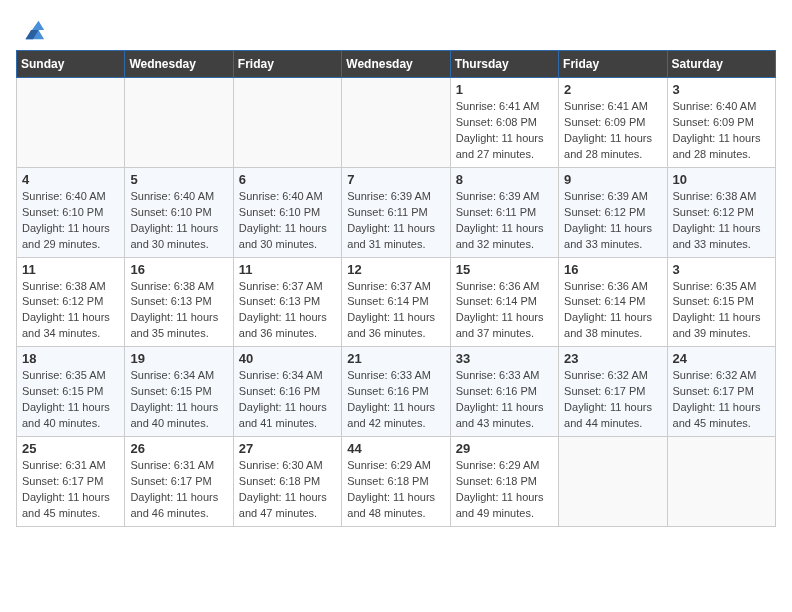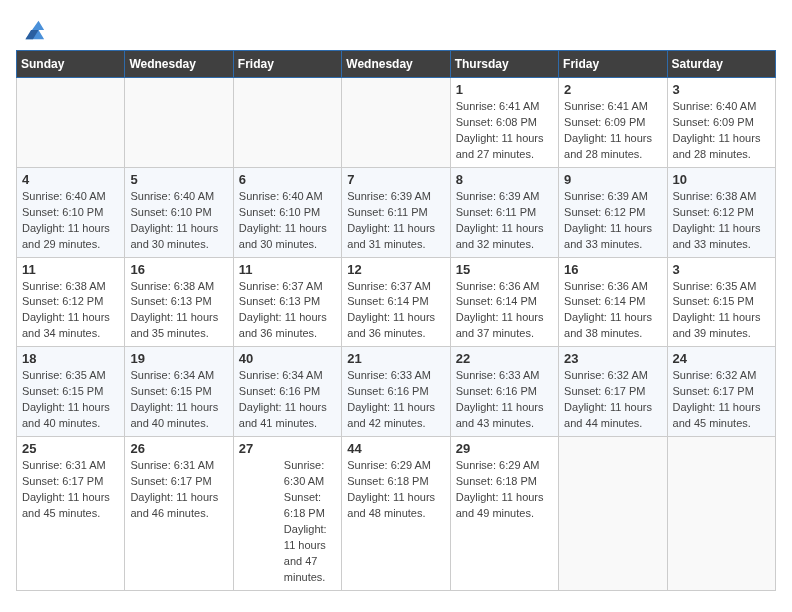--- a/index.html
+++ b/index.html
@@ -277,21 +277,21 @@
 and 41 minutes.</div>
         </td>
         <td>
           <span class="day-num">21</span>
           <div class="cell-info" style="white-space: pre-line;">Sunrise: 6:33 AM
 Sunset: 6:16 PM
 Daylight: 11 hours
 and 42 minutes.</div>
         </td>
         <td>
-          <span class="day-num">22</span>
+          <span class="day-num">33</span>
           <div class="cell-info" style="white-space: pre-line;">Sunrise: 6:33 AM
 Sunset: 6:16 PM
 Daylight: 11 hours
 and 43 minutes.</div>
         </td>
         <td>
           <span class="day-num">23</span>
           <div class="cell-info" style="white-space: pre-line;">Sunrise: 6:32 AM
 Sunset: 6:17 PM
 Daylight: 11 hours
@@ -315,21 +315,21 @@
         </td>
         <td>
           <span class="day-num">26</span>
           <div class="cell-info" style="white-space: pre-line;">Sunrise: 6:31 AM
 Sunset: 6:17 PM
 Daylight: 11 hours
 and 46 minutes.</div>
         </td>
         <td>
           <span class="day-num">27</span>
-          <div class="cell-info" style="white-space: pre-line; margin-left: 45px;">Sunrise: 6:30 AM
+          <div class="cell-info" style="white-space: pre-line;">Sunrise: 6:30 AM
 Sunset: 6:18 PM
 Daylight: 11 hours
 and 47 minutes.</div>
         </td>
         <td>
           <span class="day-num">44</span>
           <div class="cell-info" style="white-space: pre-line;">Sunrise: 6:29 AM
 Sunset: 6:18 PM
 Daylight: 11 hours
 and 48 minutes.</div>

